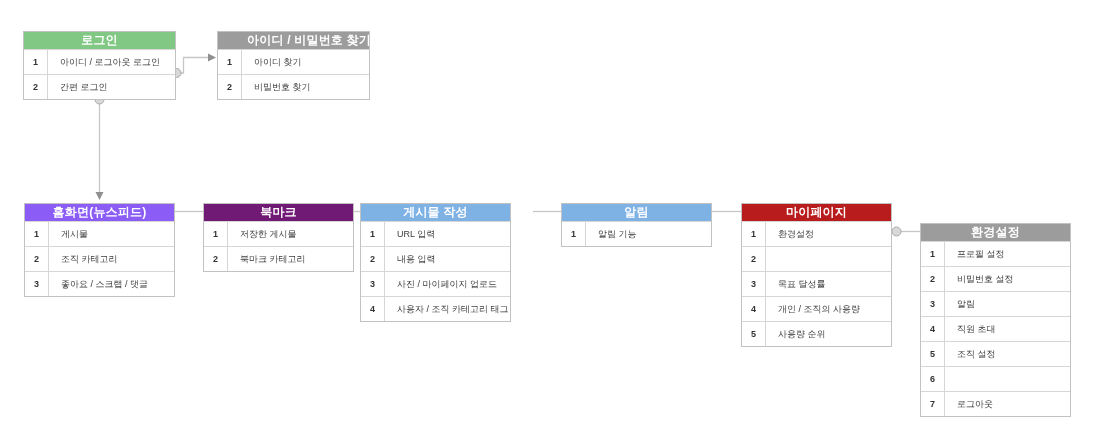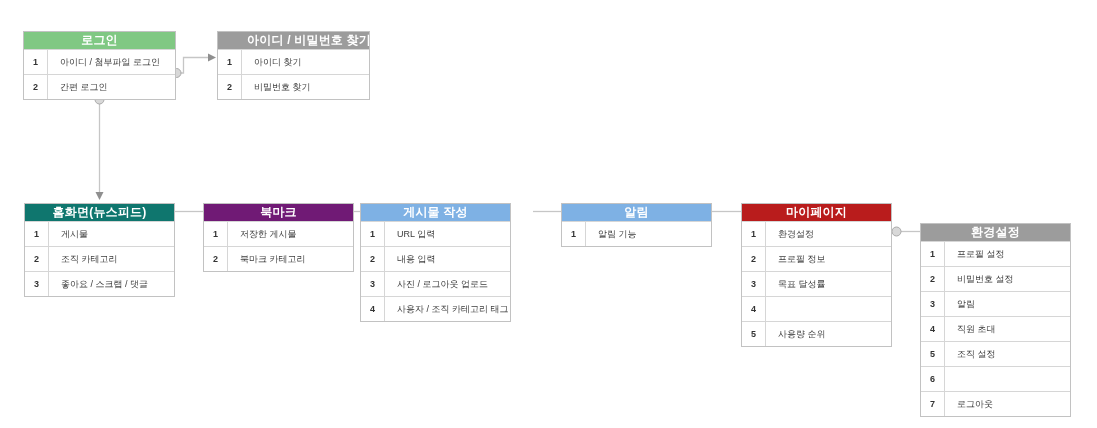--- a/index.html
+++ b/index.html
@@ -89,40 +89,40 @@
     <g>
       <line x1="901" y1="231.5" x2="920" y2="231.5" stroke="#c6c6c6" stroke-width="1.3"></line>
       <circle cx="896.5" cy="231.5" r="4.5" fill="#d8d8d8" stroke="#a9a9a9" stroke-width="1"></circle>
     </g>
   </svg>
 
 <div class="tbl" style="left: 23px; top: 31px; width: 153px;">
       <div class="tbl-header" style="background: rgb(128, 200, 131);">로그인</div>
       <div class="tbl-row">
         <div class="num">1</div>
-        <div class="lab">아이디 / 첨부파일 로그인</div>
+        <div class="lab">아이디 / 로그아웃 로그인</div>
       </div>
       <div class="tbl-row">
         <div class="num">2</div>
         <div class="lab">간편 로그인</div>
       </div>
     </div>
     <div class="tbl" style="left: 217px; top: 31px; width: 153px;">
       <div class="tbl-header" style="background: rgb(156, 156, 156); padding-left: 31px;">아이디 / 비밀번호 찾기</div>
       <div class="tbl-row">
         <div class="num">1</div>
         <div class="lab">아이디 찾기</div>
       </div>
       <div class="tbl-row">
         <div class="num">2</div>
         <div class="lab">비밀번호 찾기</div>
       </div>
     </div>
     <div class="tbl" style="left: 24px; top: 203px; width: 151px;">
-      <div class="tbl-header" style="background: #0f766e;">홈화면(뉴스피드)</div>
+      <div class="tbl-header" style="background: #8b5cf6;">홈화면(뉴스피드)</div>
       <div class="tbl-row">
         <div class="num">1</div>
         <div class="lab">게시물</div>
       </div>
       <div class="tbl-row">
         <div class="num">2</div>
         <div class="lab">조직 카테고리</div>
       </div>
       <div class="tbl-row">
         <div class="num">3</div>
@@ -145,21 +145,21 @@
       <div class="tbl-row">
         <div class="num">1</div>
         <div class="lab">URL 입력</div>
       </div>
       <div class="tbl-row">
         <div class="num">2</div>
         <div class="lab">내용 입력</div>
       </div>
       <div class="tbl-row">
         <div class="num">3</div>
-        <div class="lab">사진 / 로그아웃 업로드</div>
+        <div class="lab">사진 / 마이페이지 업로드</div>
       </div>
       <div class="tbl-row">
         <div class="num">4</div>
         <div class="lab">사용자 / 조직 카테고리 태그</div>
       </div>
     </div>
     <div class="tbl" style="left: 561px; top: 203px; width: 151px;">
       <div class="tbl-header" style="background: rgb(126, 177, 228);">알림</div>
       <div class="tbl-row">
         <div class="num">1</div>
@@ -167,28 +167,28 @@
       </div>
     </div>
     <div class="tbl" style="left: 741px; top: 203px; width: 151px;">
       <div class="tbl-header" style="background: #b91c1c;">마이페이지</div>
       <div class="tbl-row">
         <div class="num">1</div>
         <div class="lab">환경설정</div>
       </div>
       <div class="tbl-row">
         <div class="num">2</div>
-        <div class="lab">프로필 정보</div>
       </div>
       <div class="tbl-row">
         <div class="num">3</div>
         <div class="lab">목표 달성률</div>
       </div>
       <div class="tbl-row">
         <div class="num">4</div>
+        <div class="lab">개인 / 조직의 사용량</div>
       </div>
       <div class="tbl-row">
         <div class="num">5</div>
         <div class="lab">사용량 순위</div>
       </div>
     </div>
     <div class="tbl" style="left: 920px; top: 223px; width: 151px;">
       <div class="tbl-header" style="background: rgb(156, 156, 156);">환경설정</div>
       <div class="tbl-row">
         <div class="num">1</div>

